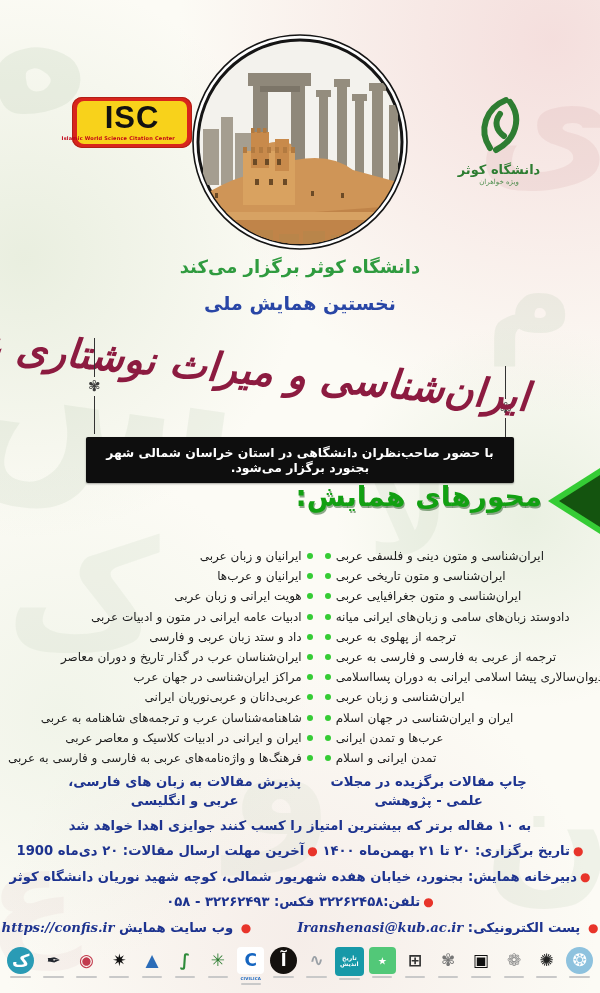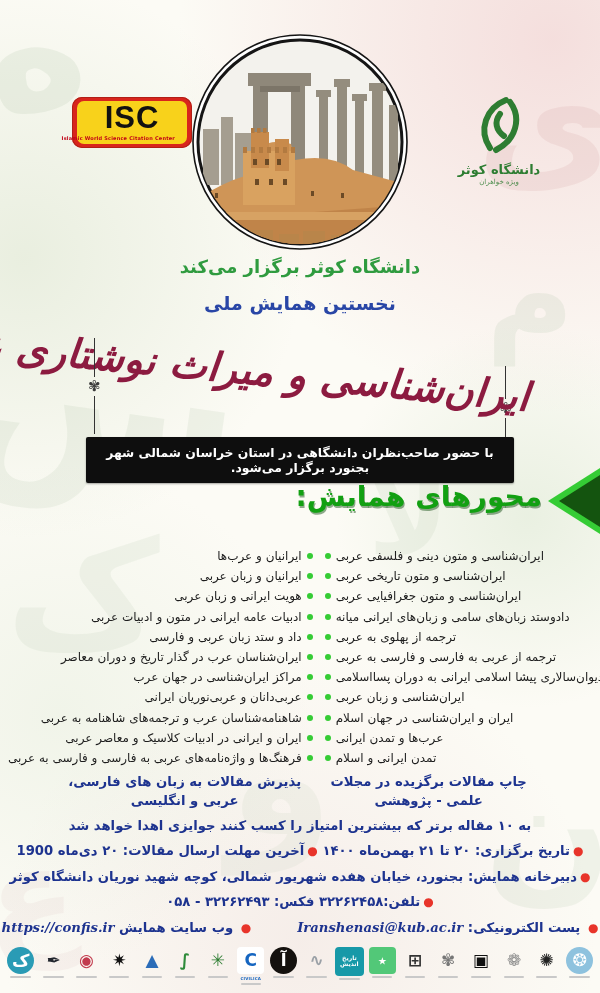--- a/index.html
+++ b/index.html
@@ -224,25 +224,25 @@
 
     <div class="band">با حضور صاحب‌نظران دانشگاهی در استان خراسان شمالی شهر بجنورد برگزار می‌شود.</div>
 
     <div class="arrow-outer"></div>
     <div class="arrow-inner"></div>
     <div class="topics-heading">محورهای همایش:</div>
 
     <div class="topics">
       <div class="tcol left">
           <div class="topic">
+            <span class="ttext">ایرانیان و زبان عربی</span>
+            <span class="dot"></span>
+          </div>
+          <div class="topic">
             <span class="ttext">ایرانیان و عرب‌ها</span>
-            <span class="dot"></span>
-          </div>
-          <div class="topic">
-            <span class="ttext">ایرانیان و زبان عربی</span>
             <span class="dot"></span>
           </div>
           <div class="topic">
             <span class="ttext">هویت ایرانی و زبان عربی</span>
             <span class="dot"></span>
           </div>
           <div class="topic">
             <span class="ttext">ادبیات عامه ایرانی در متون و ادبیات عربی</span>
             <span class="dot"></span>
           </div>

